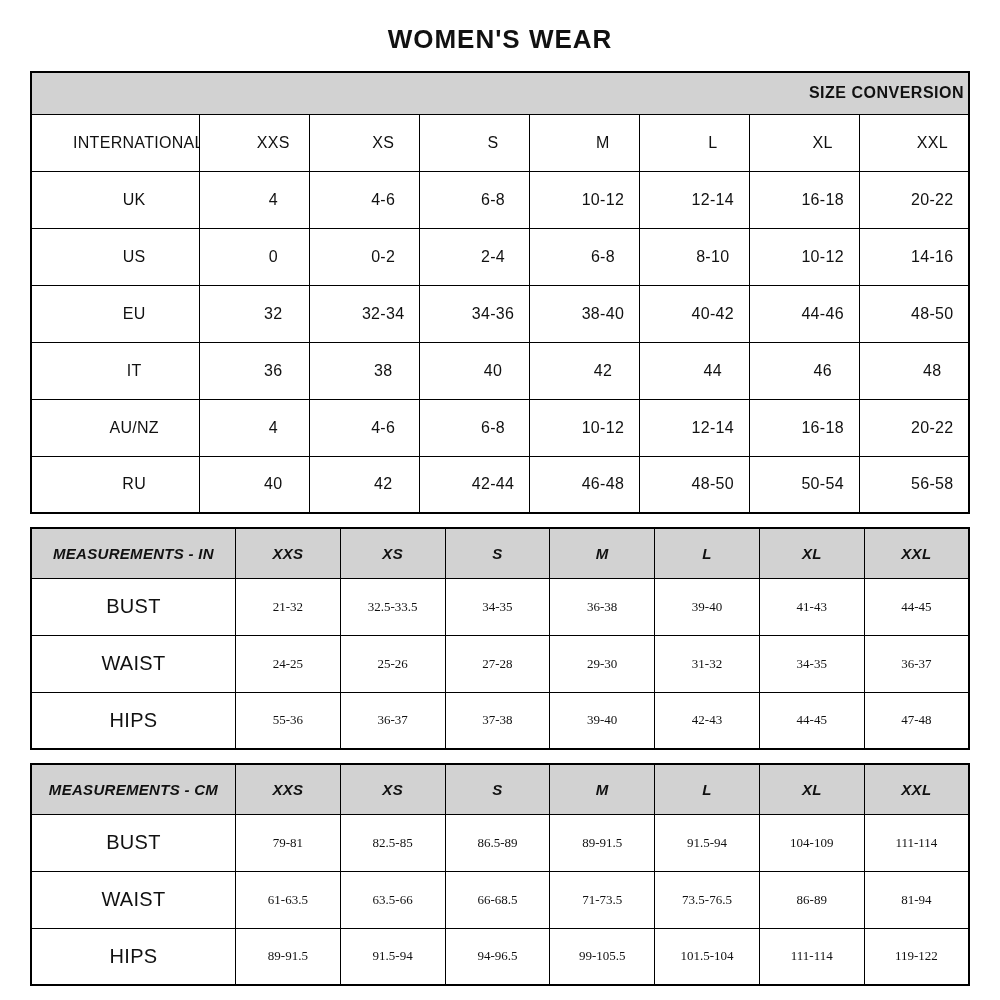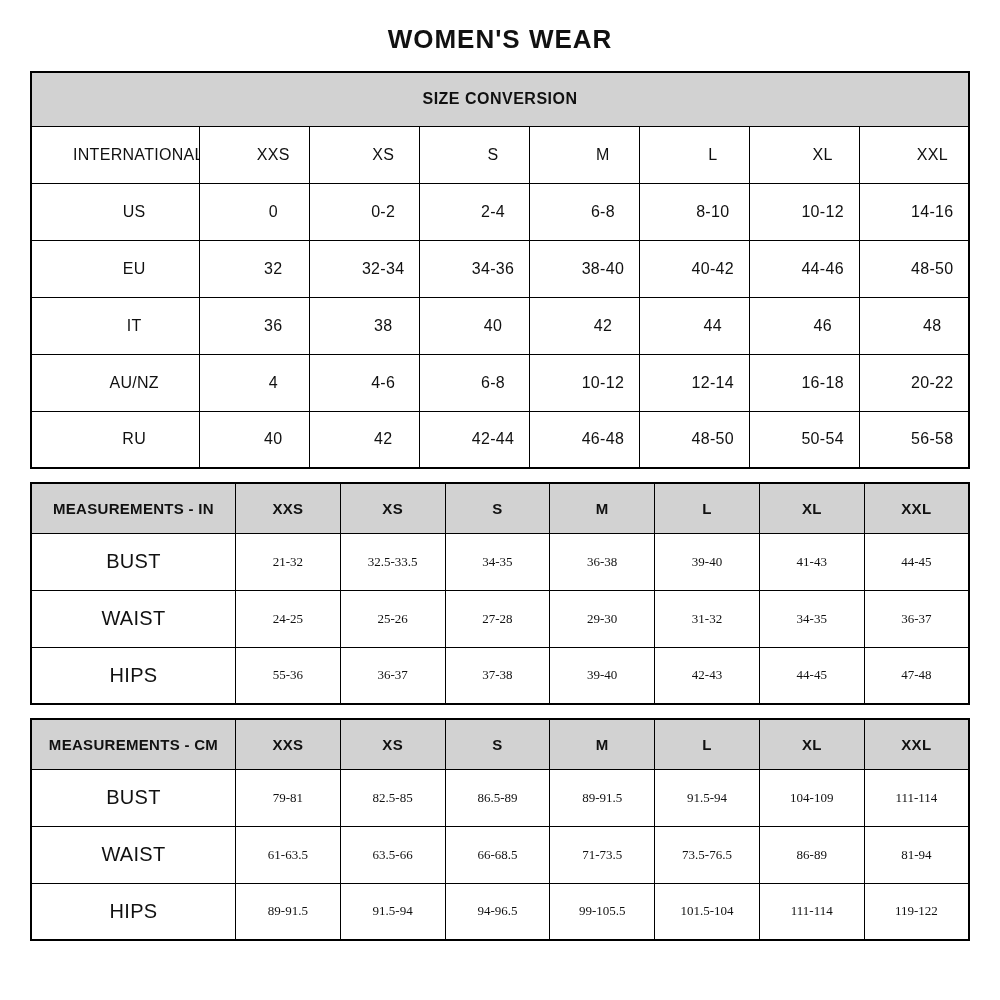--- a/index.html
+++ b/index.html
@@ -16,31 +16,31 @@
   }
   table {
     width: 100%; border-collapse: collapse; table-layout: fixed;
     border: 2px solid #000; margin: 0 0 13px;
   }
   th, td {
     border: 1px solid #000; text-align: center; vertical-align: middle;
     padding: 2px 4px; overflow: hidden;
   }
   .banner-cell {
-    background: var(--header-bg, #d2d2d2); height: 54px;
-    font-size: 16px; font-weight: 700; letter-spacing: 0.5px;
+    background: var(--header-bg, #d2d2d2); height: 42px;
+    font-size: 16px; font-weight: 700; letter-spacing: 0.5px; text-align: right;
   }
   .conversion-table .label-col { width: 18%; }
   .conversion-table td {
     height: 57px; font-size: 16px; font-weight: 400; letter-spacing: 0.3px; padding-left: 41px;
   }
   .measure-table .label-col { width: 21.8%; }
   .measure-table th {
     background: var(--header-bg, #d2d2d2); height: 50px;
-    font-size: 15px; font-weight: 700; letter-spacing: 0.3px;
+    font-size: 15px; font-weight: 700; letter-spacing: 0.3px; font-style: italic;
   }
   .measure-table td { height: 57px; }
   .measure-table .row-label { font-size: 20px; letter-spacing: 0.3px; }
   .measure-table .value-cell { font-size: 13px; font-family: Liberation Serif, serif; }
 </style>
 </head>
 <body>
 
 <div class="page">
 
@@ -59,20 +59,30 @@
           <td class="row-label">INTERNATIONAL</td>
           <td class="value-cell">XXS</td>
           <td class="value-cell">XS</td>
           <td class="value-cell">S</td>
           <td class="value-cell">M</td>
           <td class="value-cell">L</td>
           <td class="value-cell">XL</td>
           <td class="value-cell">XXL</td>
         </tr>
         <tr>
+          <td class="row-label">UK</td>
+          <td class="value-cell">4</td>
+          <td class="value-cell">4-6</td>
+          <td class="value-cell">6-8</td>
+          <td class="value-cell">10-12</td>
+          <td class="value-cell">12-14</td>
+          <td class="value-cell">16-18</td>
+          <td class="value-cell">20-22</td>
+        </tr>
+        <tr>
           <td class="row-label">US</td>
           <td class="value-cell">0</td>
           <td class="value-cell">0-2</td>
           <td class="value-cell">2-4</td>
           <td class="value-cell">6-8</td>
           <td class="value-cell">8-10</td>
           <td class="value-cell">10-12</td>
           <td class="value-cell">14-16</td>
         </tr>
         <tr>

